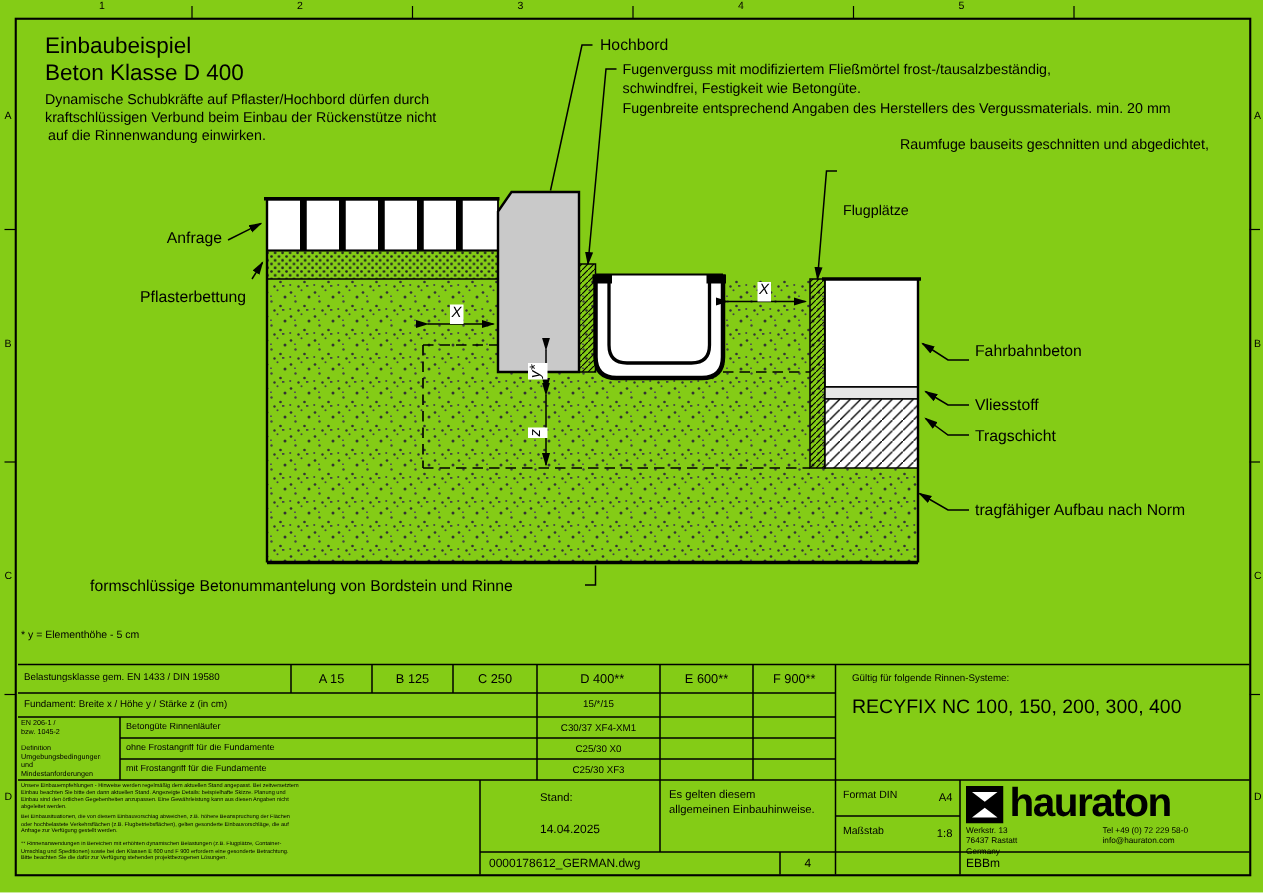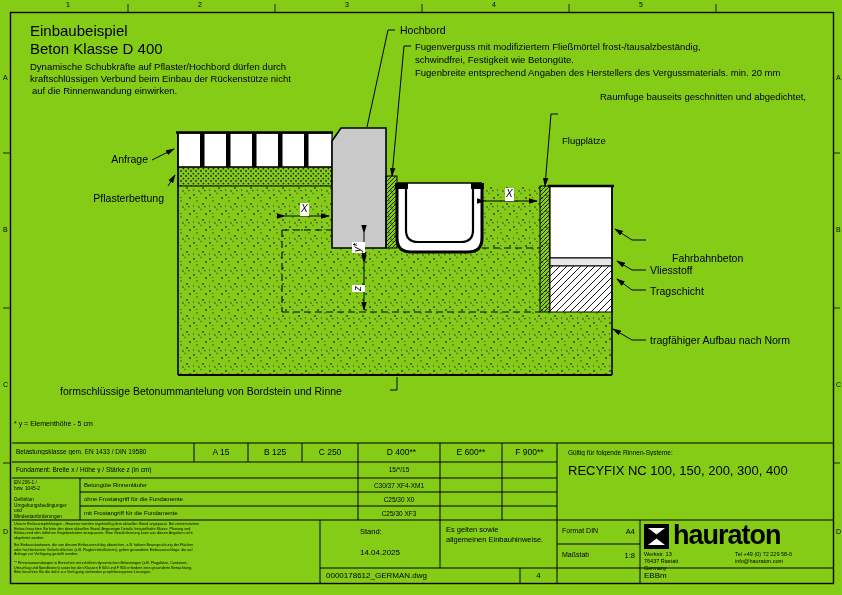--- a/index.html
+++ b/index.html
@@ -191,21 +191,21 @@
   <div class="lbl t-desc" style="left:32px;top:85px;">auf die Rinnenwandung einwirken.</div>
 
   <div class="lbl t-lab" style="left:400px;top:24px;">Hochbord</div>
   <div class="lbl t-ann" style="left:415px;top:41px;">Fugenverguss mit modifiziertem Fließmörtel frost-/tausalzbeständig,</div>
   <div class="lbl t-ann" style="left:415px;top:54px;">schwindfrei, Festigkeit wie Betongüte.</div>
   <div class="lbl t-ann" style="left:415px;top:67px;">Fugenbreite entsprechend Angaben des Herstellers des Vergussmaterials. min. 20 mm</div>
   <div class="lbl t-ann" style="left:562px;top:91px;padding-left:38px;">Raumfuge bauseits geschnitten und abgedichtet,</div>
   <div class="lbl t-ann" style="left:562px;top:135px;">Flugplätze</div>
   <div class="lbl t-lab c-right" style="left:60px;top:153px;width:88px;">Anfrage</div>
   <div class="lbl t-lab c-right" style="left:28px;top:180px;width:136px;margin-top:12px;">Pflasterbettung</div>
-  <div class="lbl t-lab" style="left:650px;top:252px;margin-left:22px;">Fahrbahnbeton</div>
+  <div class="lbl t-lab" style="left:650px;top:228px;">Fahrbahnbeton</div>
   <div class="lbl t-lab" style="left:650px;top:264px;">Vliesstoff</div>
   <div class="lbl t-lab" style="left:650px;top:285px;">Tragschicht</div>
   <div class="lbl t-lab" style="left:650px;top:334px;">tragfähiger Aufbau nach Norm</div>
   <div class="lbl t-lab" style="left:60px;top:385px;">formschlüssige Betonummantelung von Bordstein und Rinne</div>
   <div class="lbl t-foot" style="left:14px;top:420px;">* y = Elementhöhe - 5 cm</div>
 
   <div class="lbl t-dim" style="left:300px;top:203px;">X</div>
   <div class="lbl t-dim" style="left:505px;top:188px;">X</div>
   <div class="lbl t-dim rot" style="left:352px;top:253px;">y*</div>
   <div class="lbl t-dim rot" style="left:352px;top:292px;">z</div>
@@ -234,21 +234,21 @@
 
   <div class="cell" style="left:568px;top:449px;width:260px;font-size:6.5px;">Gültig für folgende Rinnen-Systeme:</div>
   <div class="cell" style="left:568px;top:463px;width:260px;font-size:13px;">RECYFIX NC 100, 150, 200, 300, 400</div>
 
   <div class="cell micro" style="left:14px;top:522px;width:300px;">Unsere Einbauempfehlungen - Hinweise werden regelmäßig dem aktuellen Stand angepasst. Bei zeitversetztem Einbau beachten Sie bitte den dann aktuellen Stand. Angezeigte Details: beispielhafte Skizze. Planung und Einbau sind den örtlichen Gegebenheiten anzupassen. Eine Gewährleistung kann aus diesen Angaben nicht abgeleitet werden.</div>
   <div class="cell micro" style="left:14px;top:543px;width:300px;">Bei Einbausituationen, die von diesem Einbauvorschlag abweichen, z.B. höhere Beanspruchung der Flächen oder hochbelastete Verkehrsflächen (z.B. Flugbetriebsflächen), gelten gesonderte Einbauvorschläge, die auf Anfrage zur Verfügung gestellt werden.</div>
   <div class="cell micro" style="left:14px;top:561px;width:300px;">** Rinnenanwendungen in Bereichen mit erhöhten dynamischen Belastungen (z.B. Flugplätze, Container-Umschlag und Speditionen) sowie bei den Klassen E 600 und F 900 erfordern eine gesonderte Betrachtung. Bitte beachten Sie die dafür zur Verfügung stehenden projektbezogenen Lösungen.</div>
 
   <div class="cell" style="left:360px;top:527px;width:60px;font-size:7.5px;">Stand:</div>
   <div class="cell c-center" style="left:330px;top:548px;width:100px;font-size:8px;">14.04.2025</div>
-  <div class="cell" style="left:446px;top:525px;width:108px;font-size:7.5px;">Es gelten sowie</div>
+  <div class="cell" style="left:446px;top:525px;width:108px;font-size:7.5px;">Es gelten diesem</div>
   <div class="cell" style="left:446px;top:535px;width:108px;font-size:7.5px;">allgemeinen Einbauhinweise.</div>
 
   <div class="cell" style="left:562px;top:527px;width:50px;font-size:7px;">Format DIN</div>
   <div class="cell c-right" style="left:600px;top:527px;width:35px;font-size:7.5px;text-align:right;">A4</div>
   <div class="cell" style="left:562px;top:551px;width:50px;font-size:7px;">Maßstab</div>
   <div class="cell c-right" style="left:600px;top:551px;width:35px;font-size:7.5px;">1:8</div>
 
   <div class="cell" style="left:644px;top:523px;width:186px;height:44px;">
     <svg width="25" height="25" style="position:absolute;left:0;top:1px;">
       <rect x="0" y="0" width="25" height="25" fill="#000"></rect>

